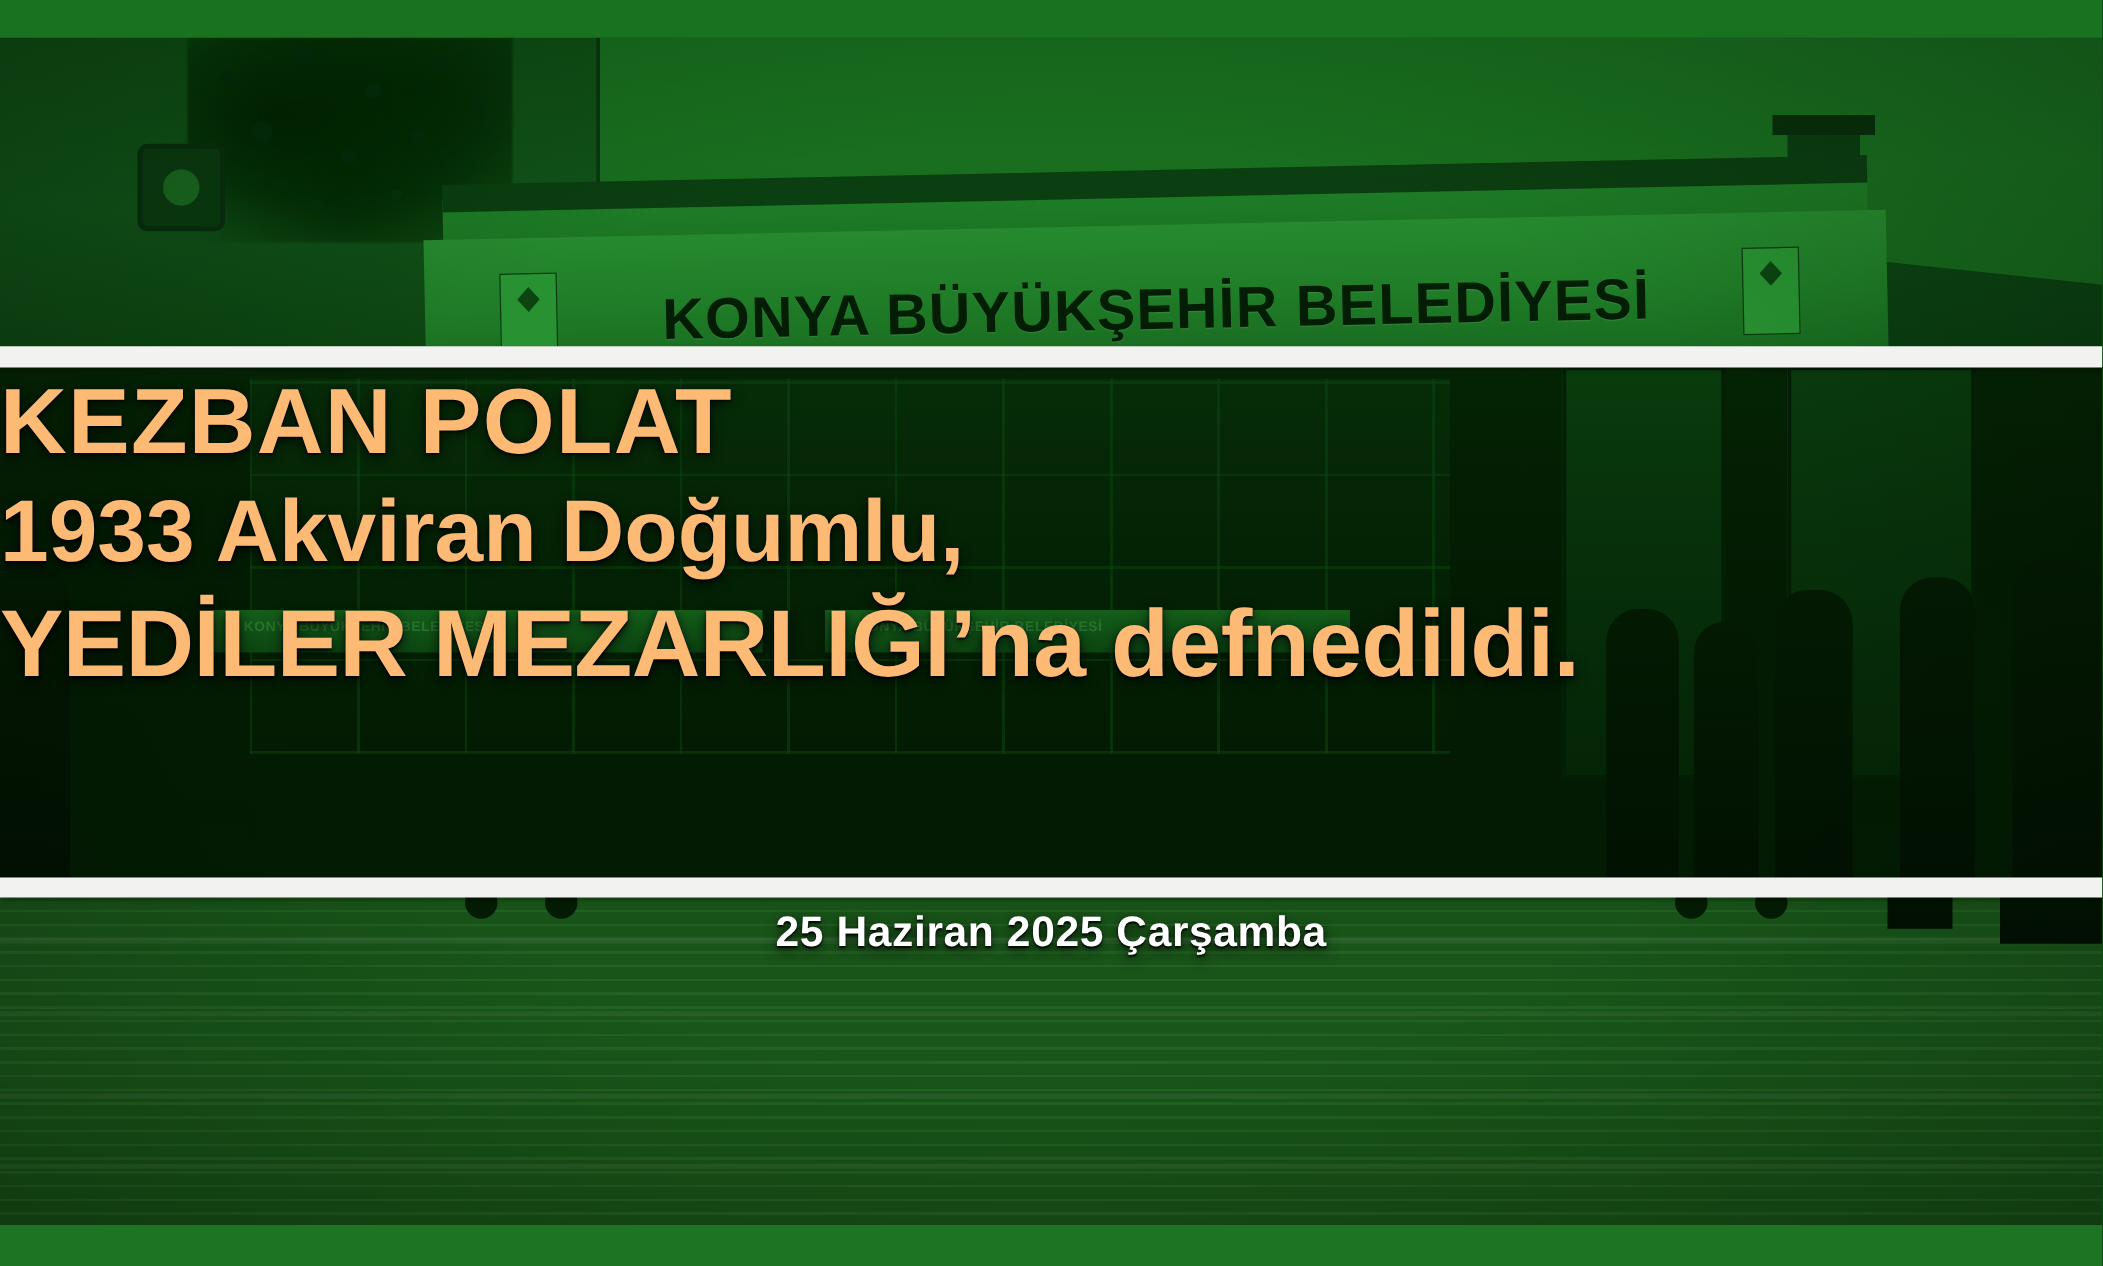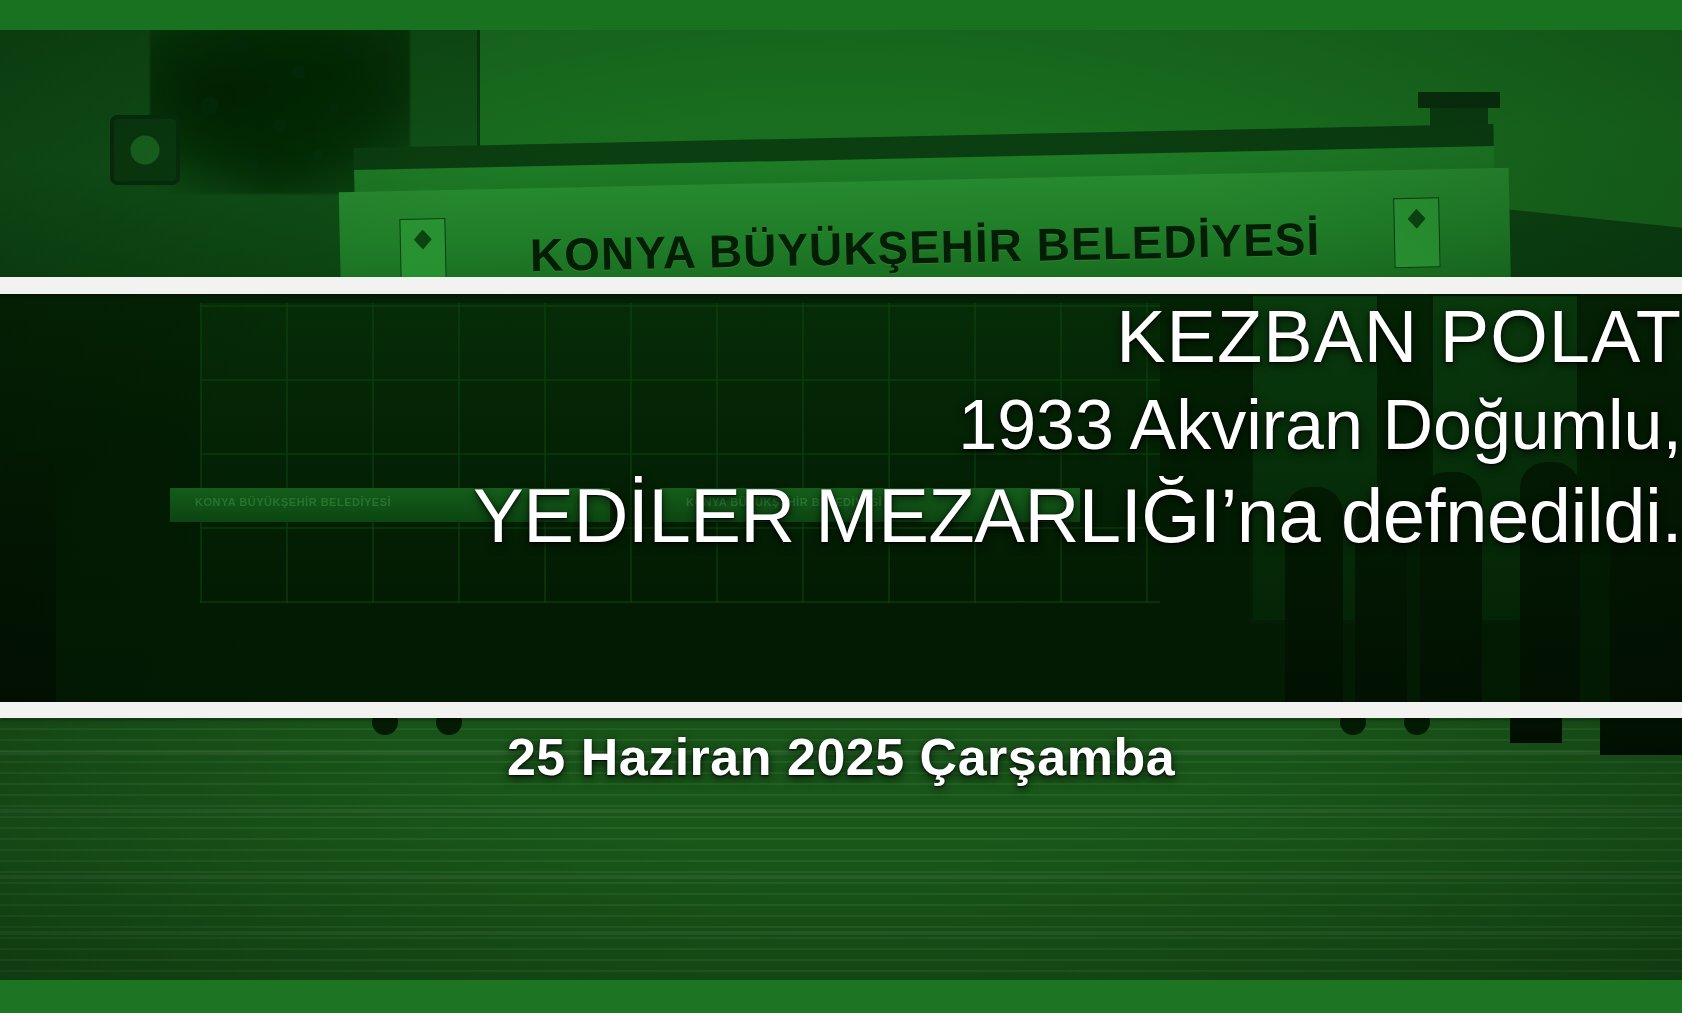--- a/index.html
+++ b/index.html
@@ -242,41 +242,41 @@
     background:#f2f2f0;
     box-shadow:0 2px 3px rgba(0,0,0,.35);
   }
   .divider.d1 { top:277px;  height:17px; }
   .divider.d2 { top:702px;  height:16px; }
 
   
   .headline-block{
     position:absolute;
     left:0; top:300px; width:100%;
-    text-align:right;
-    color:#ffffff;
+    text-align:left;
+    color:#fdba74;
     font-family:"Liberation Sans", sans-serif;
-    font-weight:normal;
+    font-weight:bold;
     line-height:1.0;
     text-shadow:0 3px 10px rgba(0,0,0,.75), 0 1px 2px rgba(0,0,0,.9);
     user-select:none;
   }
   .hl-line{ display:block; white-space:nowrap; }
   .hl-1{ font-size:74px; letter-spacing:1px;  padding-bottom:16px; }
   .hl-2{ font-size:70px; letter-spacing:0px;  padding-bottom:18px; }
   .hl-3{ font-size:76px; letter-spacing:-0.5px; }
 
   .date-line{
     position:absolute;
     left:0; top:727px; width:100%;
     text-align:center;
     color:#ffffff;
     font-family:"Liberation Sans", sans-serif;
     font-weight:bold;
-    font-size:52px;
+    font-size:34px;
     letter-spacing:0.5px;
     text-shadow:0 3px 10px rgba(0,0,0,.75), 0 1px 2px rgba(0,0,0,.9);
     white-space:nowrap;
     user-select:none;
   }
 
   
   .duotone-wash{
     position:absolute; left:0; top:30px; right:0; bottom:33px;
     background:linear-gradient(180deg,

